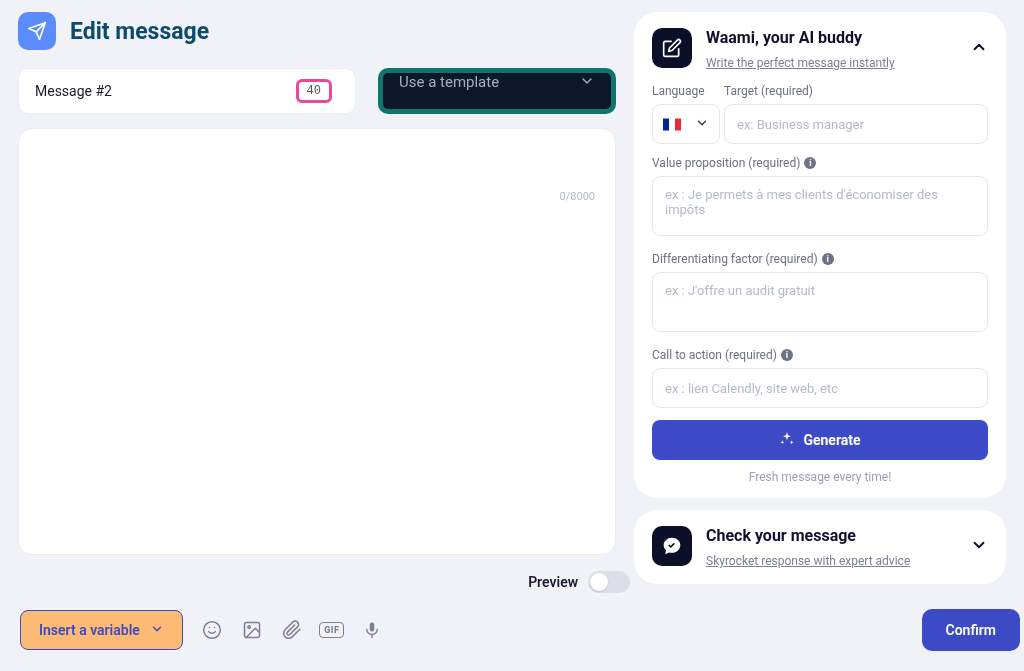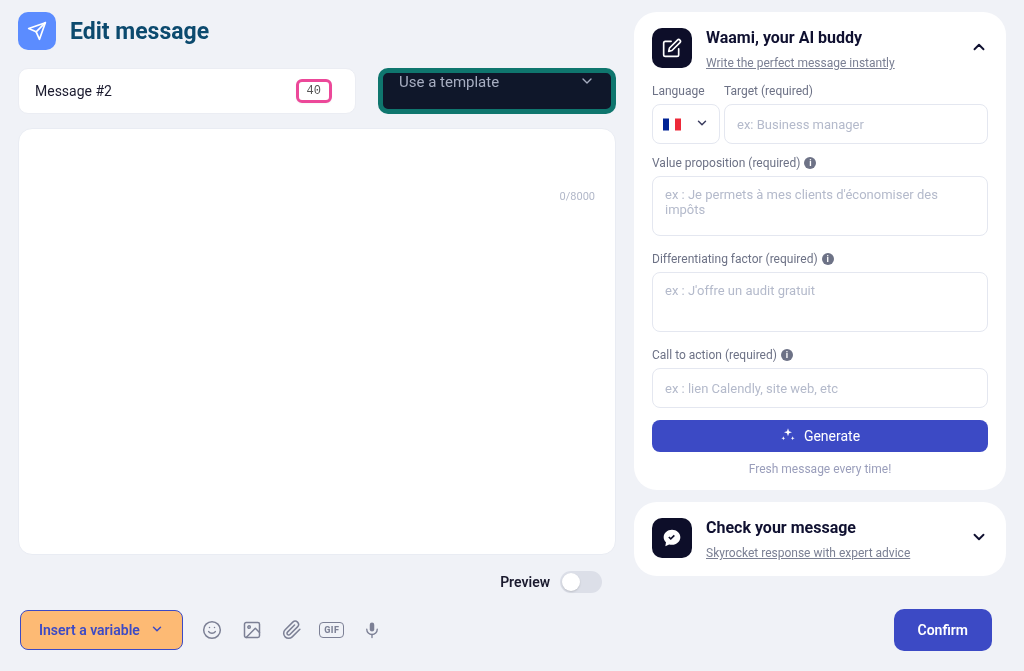--- a/index.html
+++ b/index.html
@@ -46,24 +46,24 @@
     .flag { width: 18px; height: 13px; display: block; }
     .lang-chev { color: #3a3c5f; }
 
     .text-input, .ta-input { width: 100%; border: 1px solid #e4e7f0; border-radius: 8px; padding: 10px 12px; font-size: 13px; color: #333; outline: none; }
     .text-input { height: 40px; }
     .ta-input { height: 60px; resize: none; font-family: inherit; }
     .text-input::placeholder, .ta-input::placeholder { color: #b4bacb; }
 
     .field-group { margin-bottom: 12px; }
 
-    .gen-btn { width: 100%; height: 32px; background: #3c4ac5; color: #fff; border: none; border-radius: 8px; font-size: 14px; font-weight: 400; cursor: pointer; display: flex; align-items: center; justify-content: center; gap: 8px; }
+    .gen-btn { width: 100%; height: 40px; background: #3c4ac5; color: #fff; border: none; border-radius: 8px; font-size: 14px; font-weight: 700; cursor: pointer; display: flex; align-items: center; justify-content: center; gap: 8px; }
     .note { text-align: center; font-size: 12px; color: #9a9ebb; margin-top: 10px; }
 
-    .footer { position: absolute; left: 0; right: 0; bottom: 0; padding: 14px 32px 20px 20px; }
+    .footer { position: absolute; left: 0; right: 0; bottom: 0; padding: 14px 4px 20px 20px; }
     .preview-row { display: flex; align-items: center; justify-content: flex-end; gap: 10px; padding-right: 390px; margin-bottom: 16px; }
     .preview-label { font-size: 14px; font-weight: 600; color: #1a1a2e; }
     .toggle { width: 42px; height: 22px; background: #dcdfe8; border-radius: 11px; position: relative; cursor: pointer; }
     .toggle::after { content: ""; position: absolute; left: 2px; top: 2px; width: 18px; height: 18px; background: #fff; border-radius: 50%; box-shadow: 0 1px 2px rgba(0,0,0,0.15); }
 
     .action-row { display: flex; align-items: center; justify-content: space-between; }
     .left-actions { display: flex; align-items: center; gap: 18px; }
     .insert-var { height: 40px; padding: 0 18px; border: 1.5px solid #3c4ac5; background: #fdba74; color: #3c4ac5; border-radius: 8px; font-size: 14px; font-weight: 600; display: flex; align-items: center; gap: 10px; cursor: pointer; }
     .icon-row { display: flex; align-items: center; gap: 18px; }
     .tool-icon { color: #7c8095; cursor: pointer; width: 22px; height: 22px; display: flex; align-items: center; justify-content: center; }

